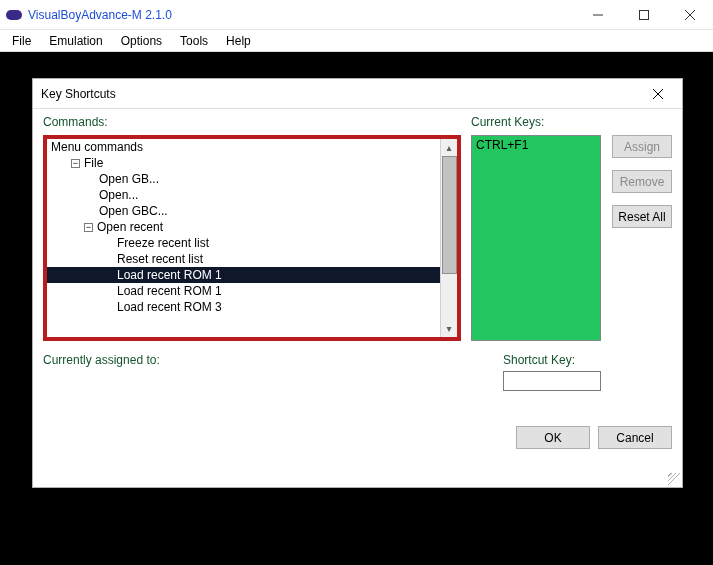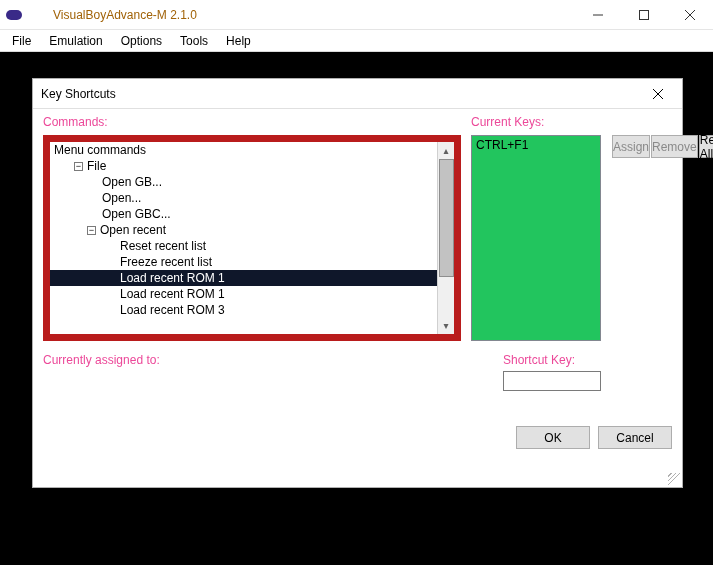--- a/index.html
+++ b/index.html
@@ -1,55 +1,55 @@
 <!DOCTYPE html>
 <html><head>
 <meta charset="utf-8">
 <style>
   * { box-sizing: border-box; font-family: "Segoe UI", Tahoma, sans-serif; font-size: 12px; }
   html, body { margin:0; padding:0; }
   body { width:713px; height:565px; background:#000; overflow:hidden; }
 
   .titlebar { height:30px; background:#fff; display:flex; align-items:center; padding:0 0 0 6px; border-bottom:1px solid #e5e5e5;}
   .titlebar .appicon { width:16px; height:10px; background:#3a2a88; border-radius:6px; margin-right:6px; position:relative;}
-  .titlebar-title { color:#a16207;margin-left:25px; }
+  .titlebar-title { color:#1d4ed8; }
   .winbtns { margin-left:auto; display:flex; height:100%; }
   .winbtn { width:46px; display:flex; align-items:center; justify-content:center; color:#555; }
   .winbtn svg { stroke:#333; stroke-width:1; fill:none; }
 
   .menubar { height:22px; background:#fff; display:flex; align-items:center; padding:0 4px; gap:2px; border-bottom:1px solid #d9d9d9;}
   .menuitem { padding:2px 8px; color:#000; }
 
   .stage { position:relative; width:100%; height:calc(100% - 52px); }
 
   .dialog { position:absolute; left:32px; top:26px; width:651px; height:410px; background:#fff; border:1px solid #b0b0b0; box-shadow:0 2px 6px rgba(0,0,0,.3);}
   .dlg-titlebar { height:30px; display:flex; align-items:center; padding:0 8px; border-bottom:1px solid #e0e0e0;gap:16px;}
   .dlg-title { color:#000; }
   .dlg-close { margin-left:auto; width:32px; height:22px; display:flex; align-items:center; justify-content:center;}
   .dlg-body { position:relative; padding:6px 10px 10px 10px; height:calc(100% - 30px); }
 
-  .lbl { color:#ec4899;text-align:center; }
+  .lbl { color:#14532d;text-align:center; }
   .section-label { position:absolute; }
 
-  .tree { position:absolute; left:10px; top:26px; width:418px; height:206px; border:7px solid #b91c1c; background:#fff; overflow:hidden;}
+  .tree { position:absolute; left:10px; top:26px; width:418px; height:206px; border:4px solid #b91c1c; background:#fff; overflow:hidden;}
   .tree-scroll { position:absolute; right:0; top:0; width:17px; height:100%; background:#f0f0f0; border-left:1px solid #d0d0d0; display:flex; flex-direction:column; align-items:center;}
   .sb-arrow { width:100%; height:17px; display:flex; align-items:center; justify-content:center; color:#606060; font-size:10px;}
   .sb-thumb { width:15px; background:#c2c2c2; border:1px solid #8e8e8e; }
   .tree-items { position:absolute; left:0; top:0; right:17px; }
   .tree-row { height:16px; line-height:16px; white-space:nowrap; color:#000; padding-left:4px;}
   .tree-row.lv1 { padding-left:4px; }
   .tree-row.lv2 { padding-left:24px; }
   .tree-row.lv3 { padding-left:52px; }
   .tree-row.lv4 { padding-left:70px; }
   .tree-row.sel { background:#0f172a; color:#fff; }
   .expander { display:inline-flex; width:9px; height:9px; border:1px solid #7a7a7a; margin-right:4px; align-items:center; justify-content:center; font-size:9px; line-height:7px; color:#000; background:#fff; vertical-align:1px;}
 
   .keysbox { position:absolute; left:438px; top:26px; width:130px; height:206px; border:1px solid #828790; background:#22c55e; padding:2px 4px; color:#000;}
 
-  .btncol { position:absolute; right:10px; top:26px; width:60px; display:flex; gap:1px;margin-left:23px;}
+  .btncol { position:absolute; right:10px; top:26px; width:60px; display:flex; flex-direction:column; gap:12px;margin-left:23px;}
   .btn { height:23px; border:1px solid #adadad; background:#e1e1e1; display:flex; align-items:center; justify-content:center; color:#000;}
   .btn.disabled { color:#8a8a8a; }
 
   .assigned-label { position:absolute; left:10px; top:244px; }
   .skey-label { position:absolute; left:470px; top:244px; }
   .skey-input { position:absolute; left:470px; top:262px; width:98px; height:20px; border:1px solid #7a7a7a; background:#fff; padding:1px 3px;}
 
   .dlg-footer { position:absolute; right:10px; bottom:38px; display:flex; gap:8px;border-radius:11px;}
   .dlg-footer .btn { width:74px; }
 
@@ -113,22 +113,22 @@
       <span class="lbl section-label" style="left:438px; top:6px;">Current Keys:</span>
 
       <div class="tree">
         <div class="tree-items" id="tree-items">
             <div class="tree-row lv1"><span>Menu commands</span></div>
             <div class="tree-row lv2"><span class="expander">−</span><span>File</span></div>
             <div class="tree-row lv3"><span>Open GB...</span></div>
             <div class="tree-row lv3"><span>Open...</span></div>
             <div class="tree-row lv3"><span>Open GBC...</span></div>
             <div class="tree-row lv3" style="padding-left: 37px;"><span class="expander">−</span><span>Open recent</span></div>
+            <div class="tree-row lv4"><span>Freeze recent list</span></div>
             <div class="tree-row lv4"><span>Reset recent list</span></div>
-            <div class="tree-row lv4"><span>Freeze recent list</span></div>
             <div class="tree-row lv4 sel"><span>Load recent ROM 1</span></div>
             <div class="tree-row lv4"><span>Load recent ROM 1</span></div>
             <div class="tree-row lv4"><span>Load recent ROM 3</span></div>
           </div>
         <div class="tree-scroll">
           <div class="sb-arrow">▴</div>
           <div class="sb-thumb" style="height:118px; margin-top:0;"></div>
           <div style="flex:1"></div>
           <div class="sb-arrow">▾</div>
         </div>

